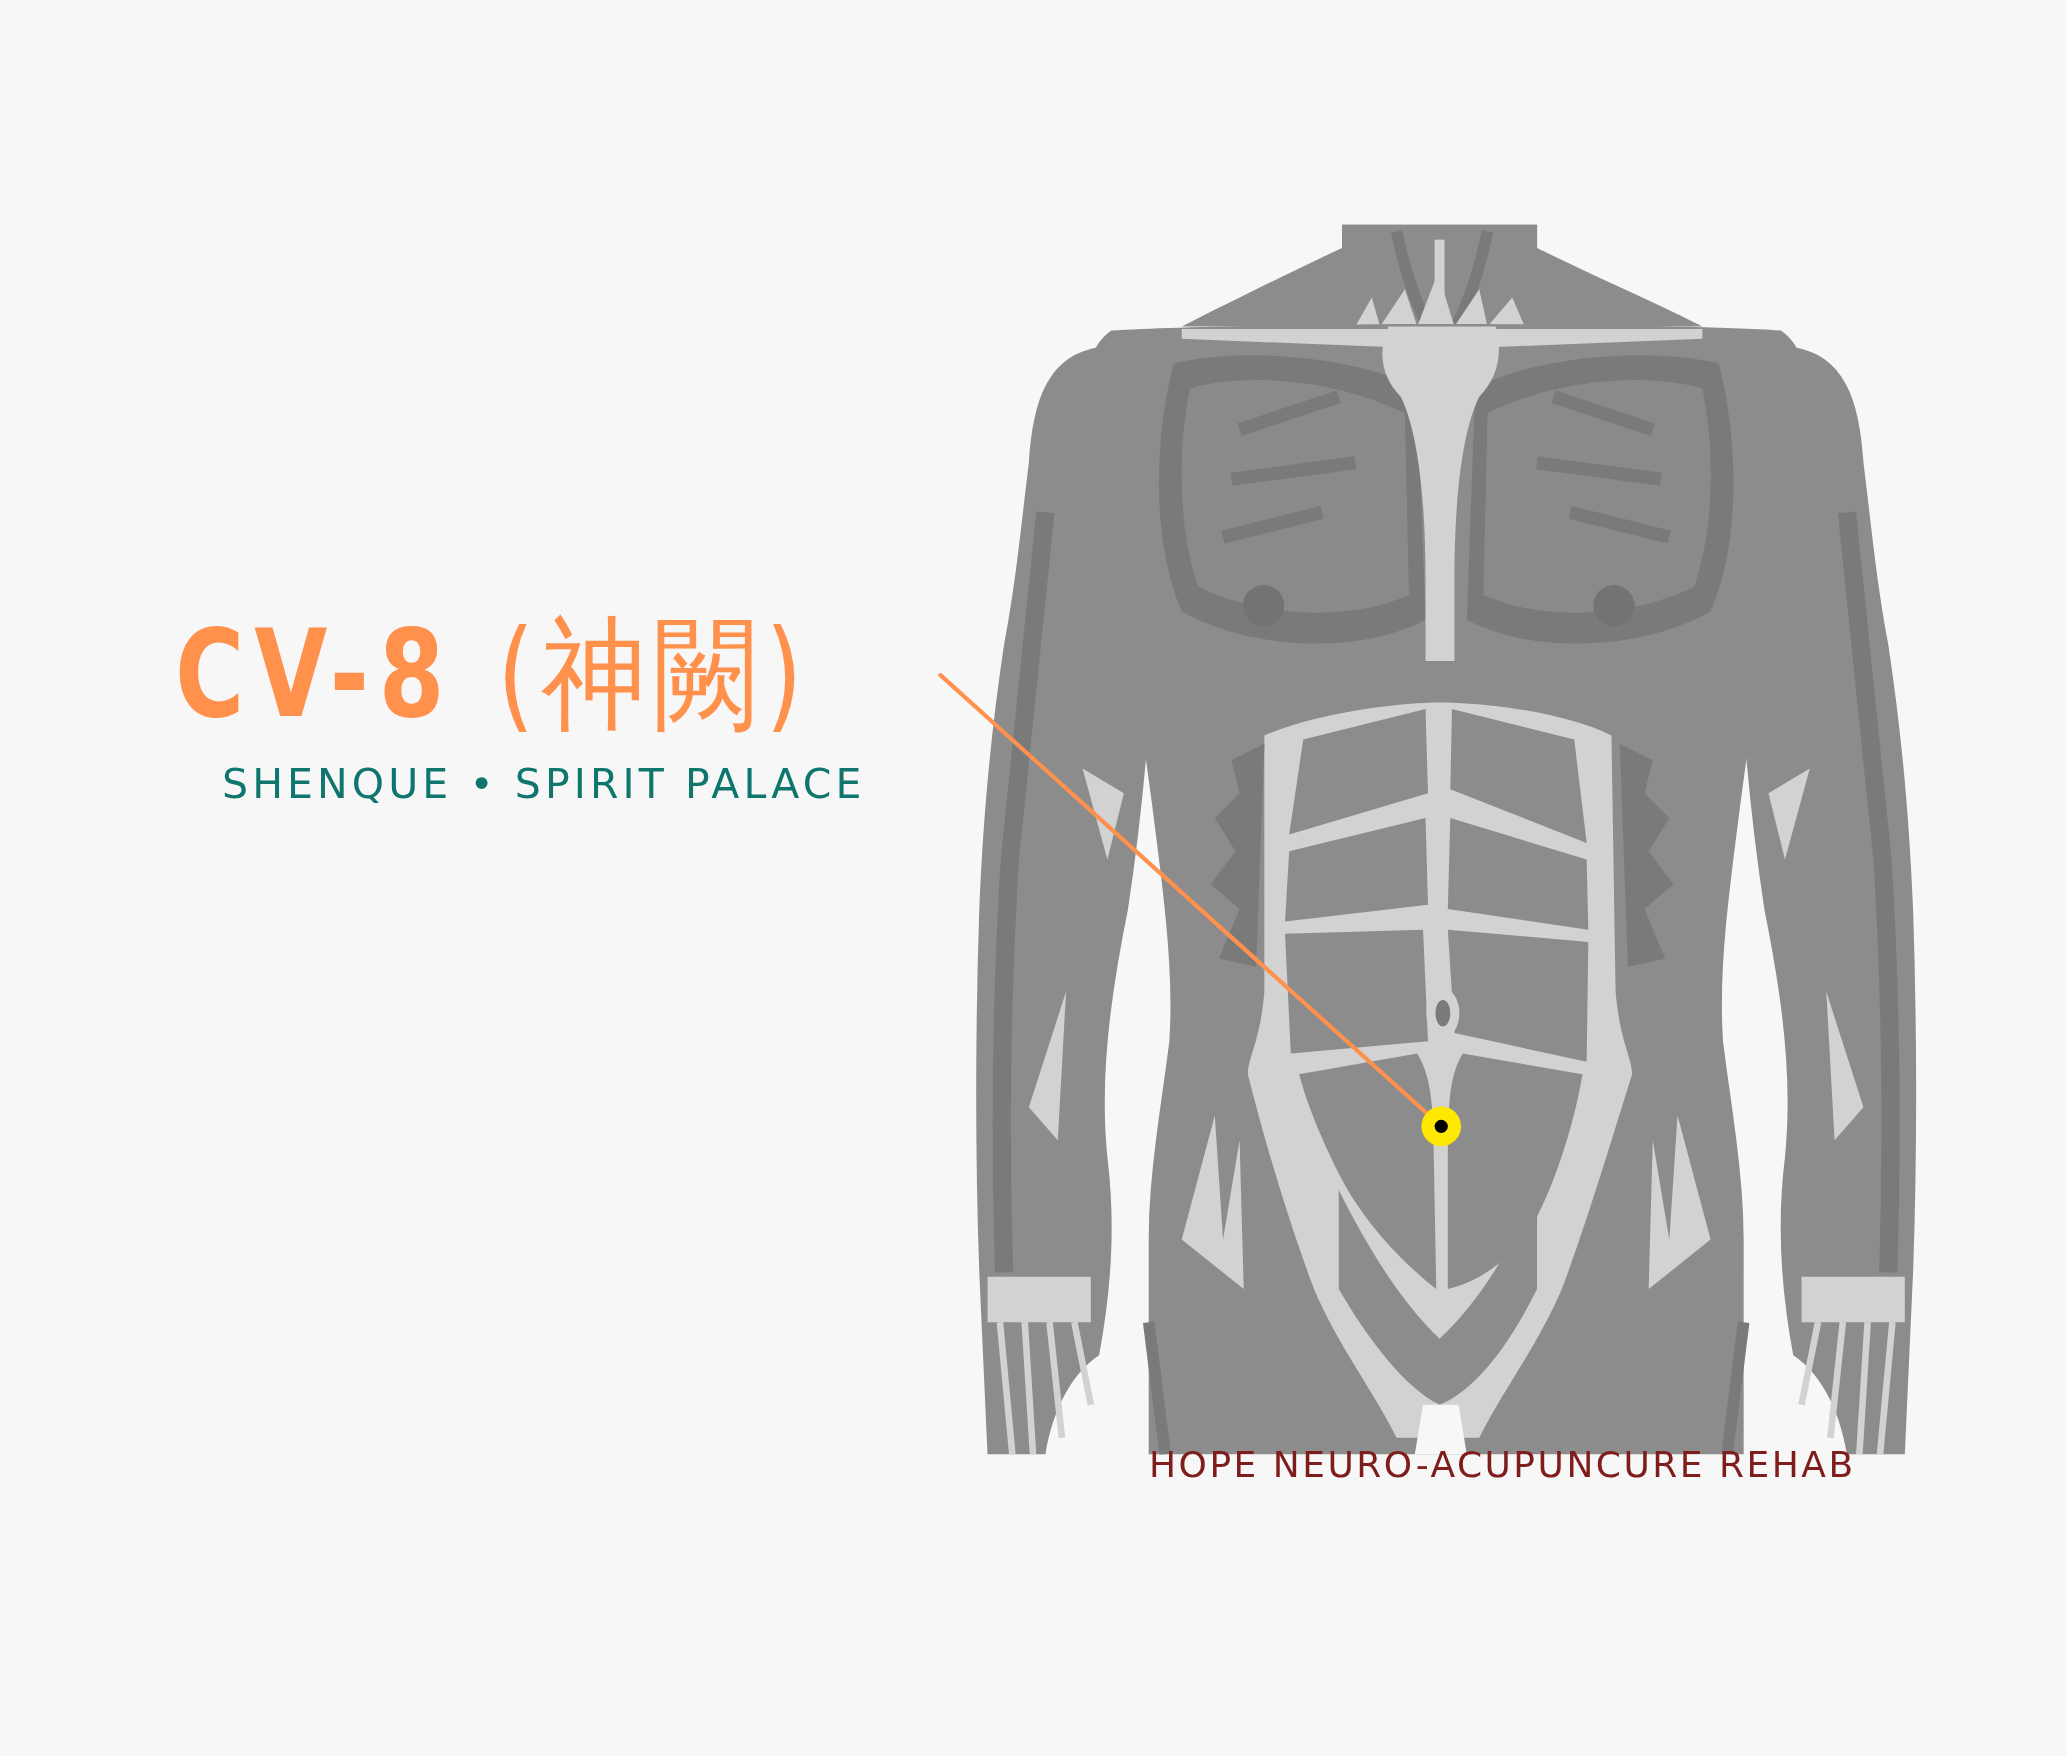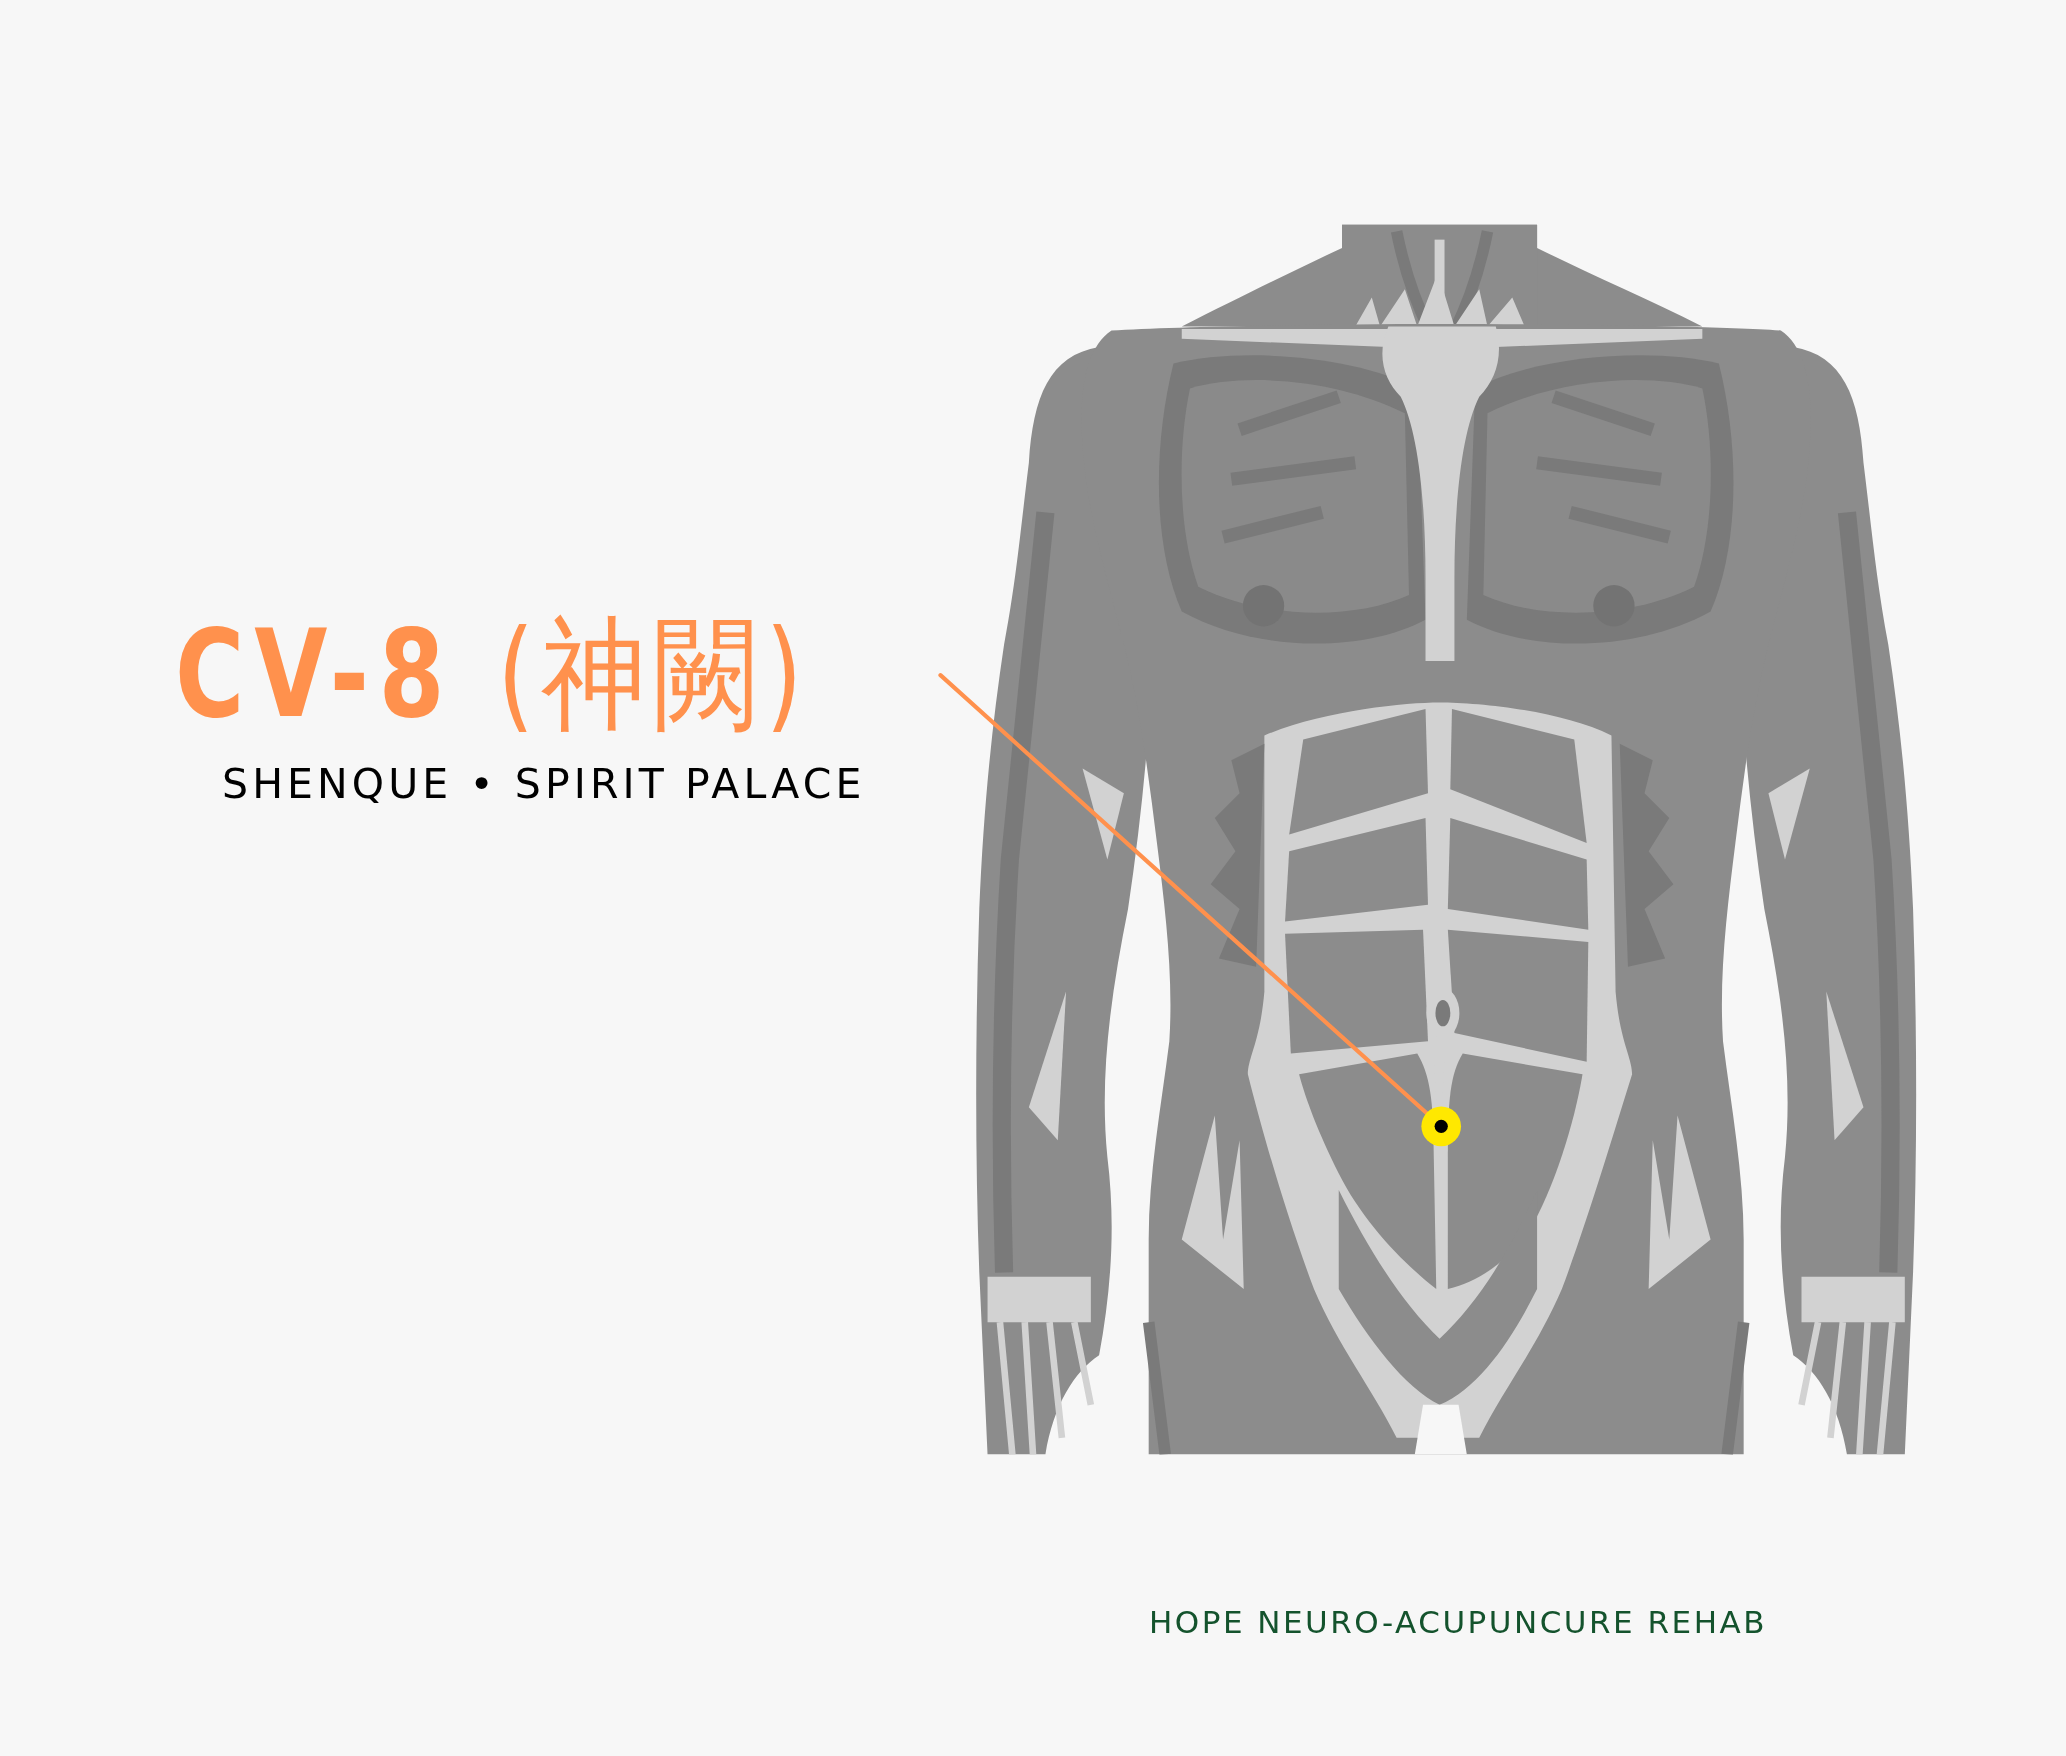--- a/index.html
+++ b/index.html
@@ -1,20 +1,20 @@
 <!DOCTYPE html>
 <html style="font-size:13.2px"><head>
 <meta charset="utf-8">
 <style>
   html,body{margin:0;padding:0;}
   body{width:2066px;height:1756px;background:#f7f7f7;position:relative;overflow:hidden;font-family:"DejaVu Sans","Liberation Sans",sans-serif;}
   .title{position:absolute;left:175px;top:608px;font-family:"DejaVu Sans Condensed","DejaVu Sans",sans-serif;font-weight:bold;font-size:122px;line-height:132px;color:#ff914d;letter-spacing:11.6px;white-space:nowrap;transform:scaleX(0.86);transform-origin:left top;}
   .title .cjk{font-weight:normal;letter-spacing:8.3px;}
-  .subtitle{position:absolute;left:222px;top:759px;font-family:"DejaVu Sans","Liberation Sans",sans-serif;font-size:41px;line-height:50px;color:#000000;letter-spacing:4.1px;white-space:nowrap;}
-  .footer{position:absolute;left:1149px;top:1606px;font-family:"DejaVu Sans","Liberation Sans",sans-serif;font-size:31px;line-height:33px;color:#14532d;letter-spacing:2.5px;white-space:nowrap;}
+  .subtitle{position:absolute;left:222px;top:759px;font-family:"DejaVu Sans","Liberation Sans",sans-serif;font-size:41px;line-height:50px;color:#0f766e;letter-spacing:4.1px;white-space:nowrap;}
+  .footer{position:absolute;left:1149px;top:1448px;font-family:"DejaVu Sans","Liberation Sans",sans-serif;font-size:36px;line-height:33px;color:#7f1d1d;letter-spacing:2.5px;white-space:nowrap;}
   svg.figure{position:absolute;left:0;top:0;}
 </style>
 </head>
 <body>
 
 <svg class="figure" width="2066" height="1756" viewBox="0 0 2500 2125" xmlns="http://www.w3.org/2000/svg">
   <defs>
     <clipPath id="cut">
         <rect x="0" y="0" width="2500" height="1760"></rect>
       </clipPath>

